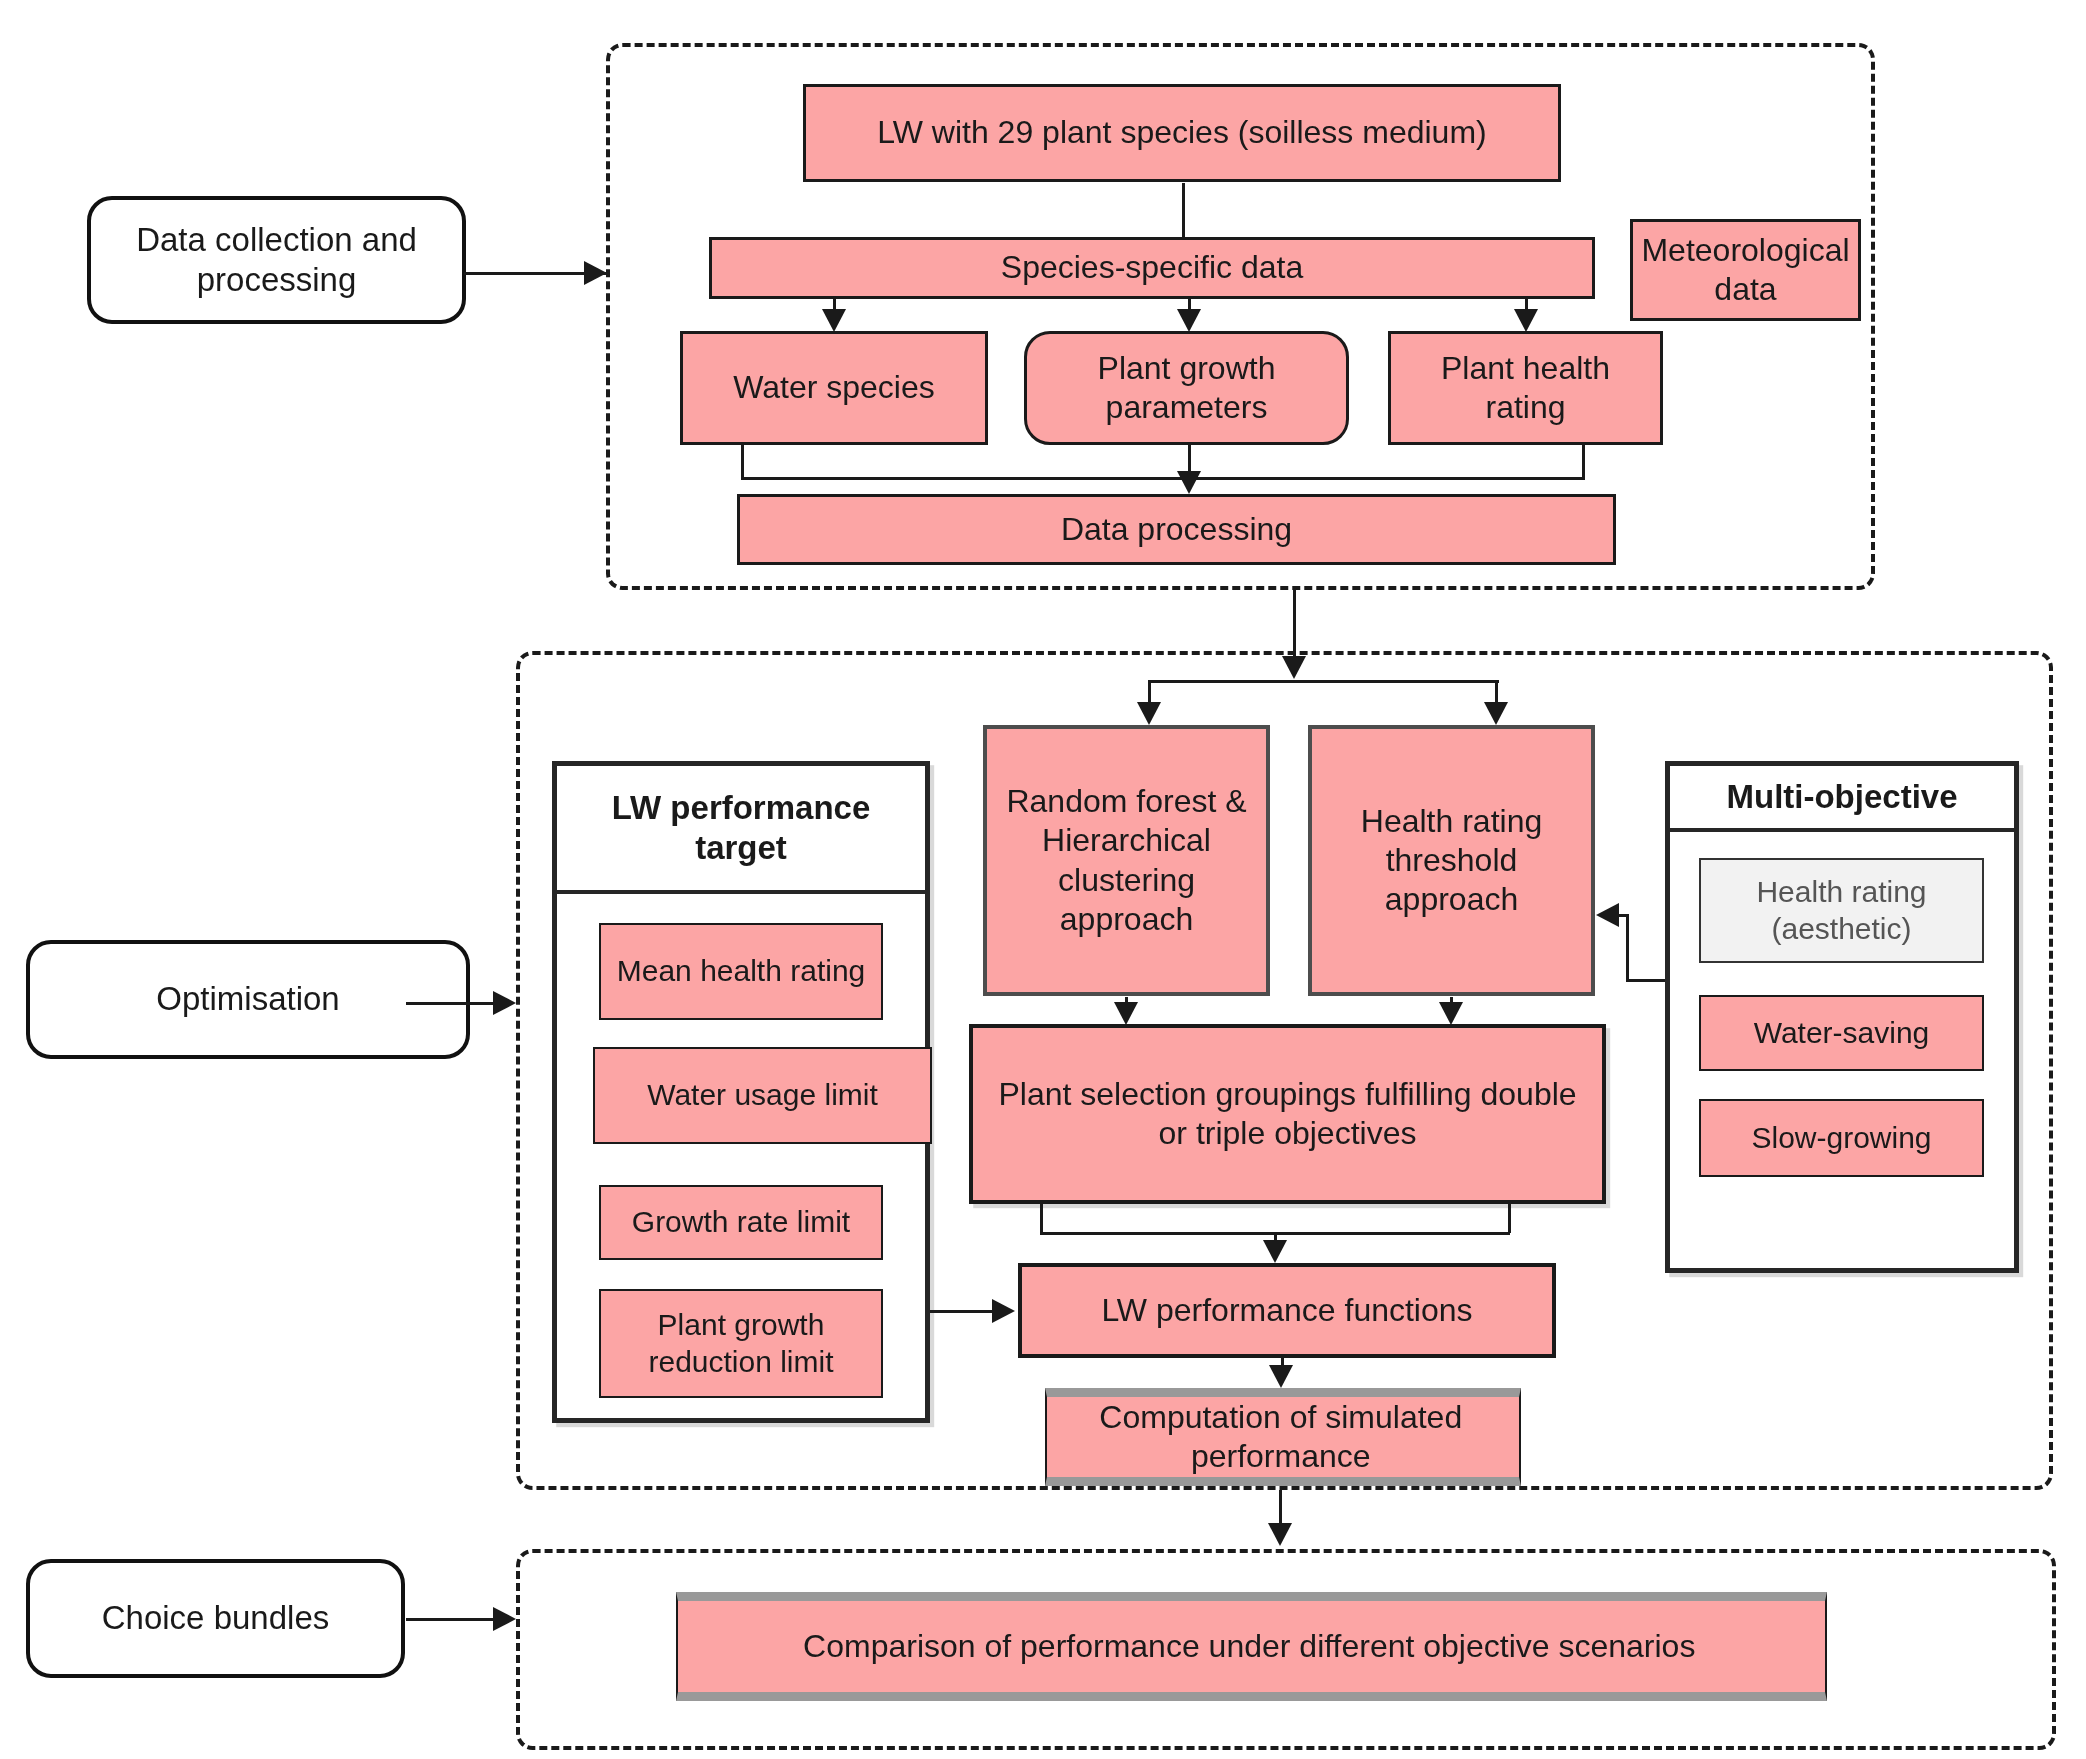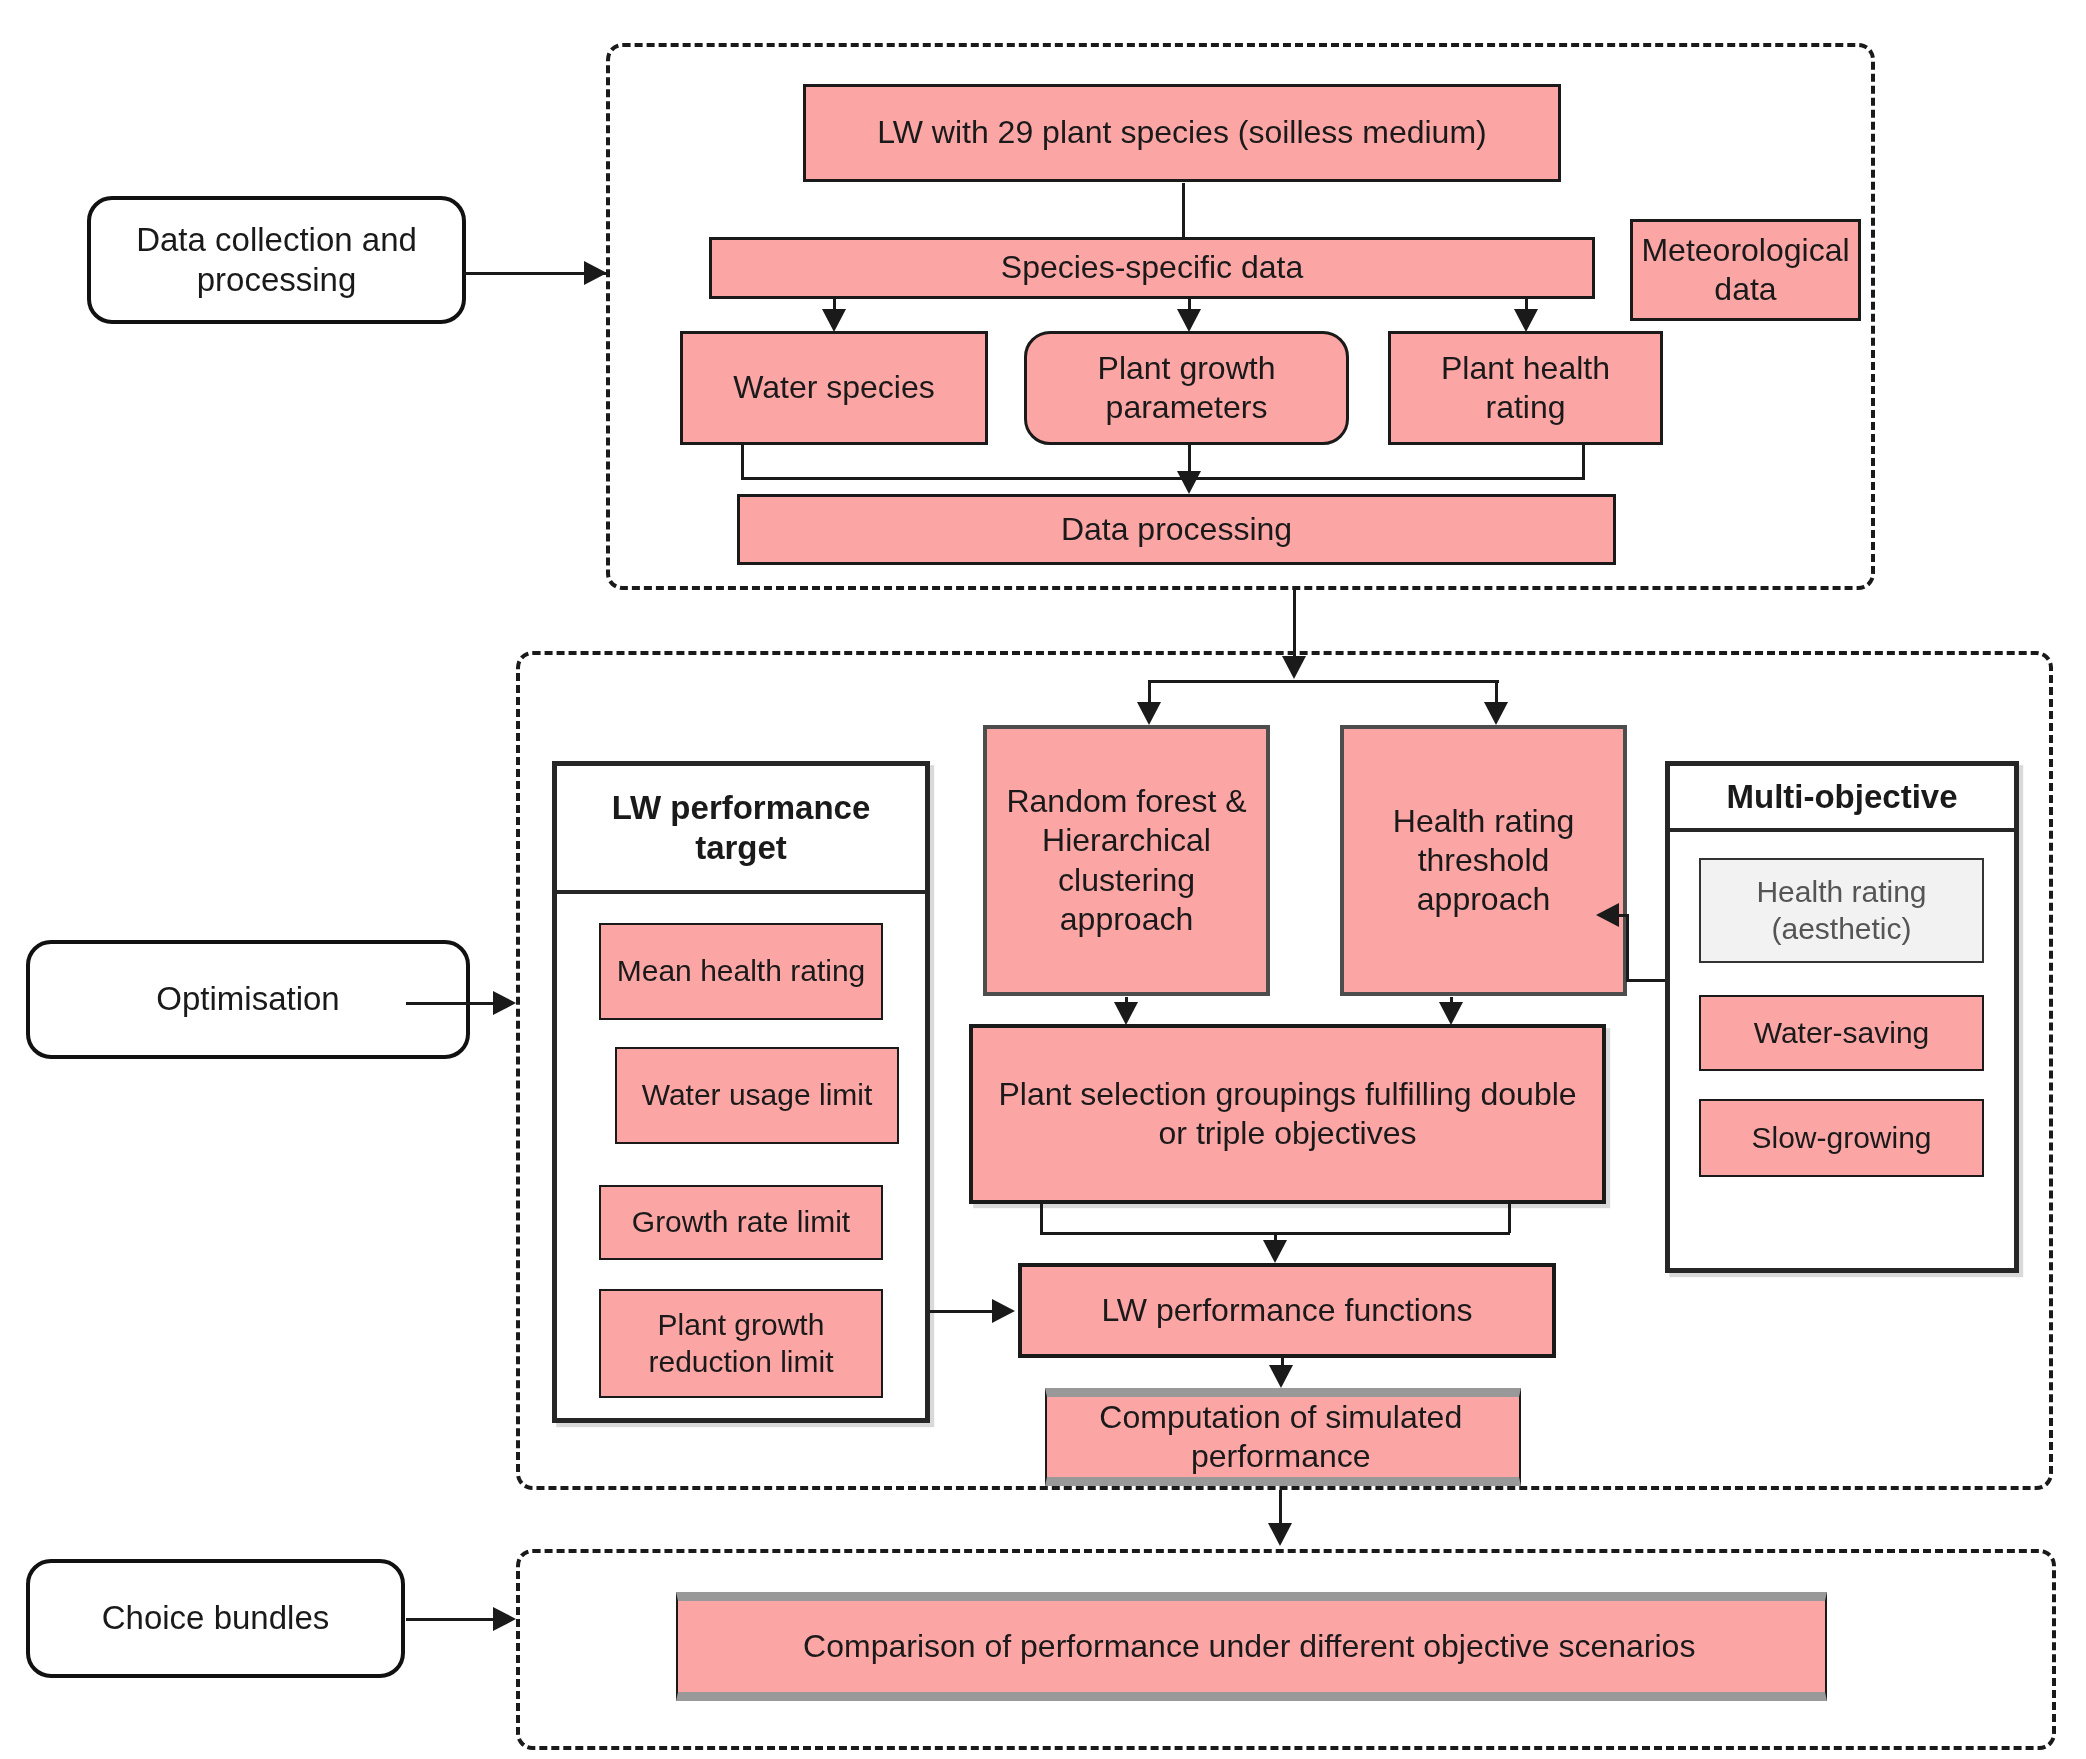--- a/index.html
+++ b/index.html
@@ -121,34 +121,34 @@
   <div class="ah ah-d" style="left:1484px;top:702px;"></div>
 
   <div class="outer" style="left:552px;top:761px;width:378px;height:662px;">
     <div class="hd" style="height:128px;">
       <span>LW performance target</span>
     </div>
   </div>
   <div class="box sm" style="left:599px;top:923px;width:284px;height:97px;border-width:2.8px;">
     <span>Mean health rating</span>
   </div>
-  <div class="box sm" style="left:615px;top:1047px;width:284px;height:97px;border-width:2.8px;text-align:center;">
+  <div class="box sm" style="left:593px;top:1047px;width:339px;height:97px;border-width:2.8px;text-align:center;">
     <span>Water usage limit</span>
   </div>
   <div class="box sm" style="left:599px;top:1185px;width:284px;height:75px;border-width:2.8px;">
     <span>Growth rate limit</span>
   </div>
   <div class="box sm" style="left:599px;top:1289px;width:284px;height:109px;border-width:2.8px;">
     <span>Plant growth reduction limit</span>
   </div>
 
   <div class="box graybrd" style="left:983px;top:725px;width:287px;height:271px;border-width:4.2px;">
     <span>Random forest &amp; Hierarchical clustering approach</span>
   </div>
-  <div class="box graybrd" style="left:1308px;top:725px;width:287px;height:271px;border-width:4.2px;margin-left:32px;">
+  <div class="box graybrd" style="left:1308px;top:725px;width:287px;height:271px;border-width:4.2px;">
     <span>Health rating threshold approach</span>
   </div>
 
   <div class="outer" style="left:1665px;top:761px;width:354px;height:512px;">
     <div class="hd" style="height:66px;">
       <span>Multi-objective</span>
     </div>
   </div>
   <div class="box sm" style="left:1699px;top:858px;width:285px;height:105px;border-width:2.8px;border-color:#333;background:#f2f2f2;color:#555;">
     <span>Health rating (aesthetic)</span>

